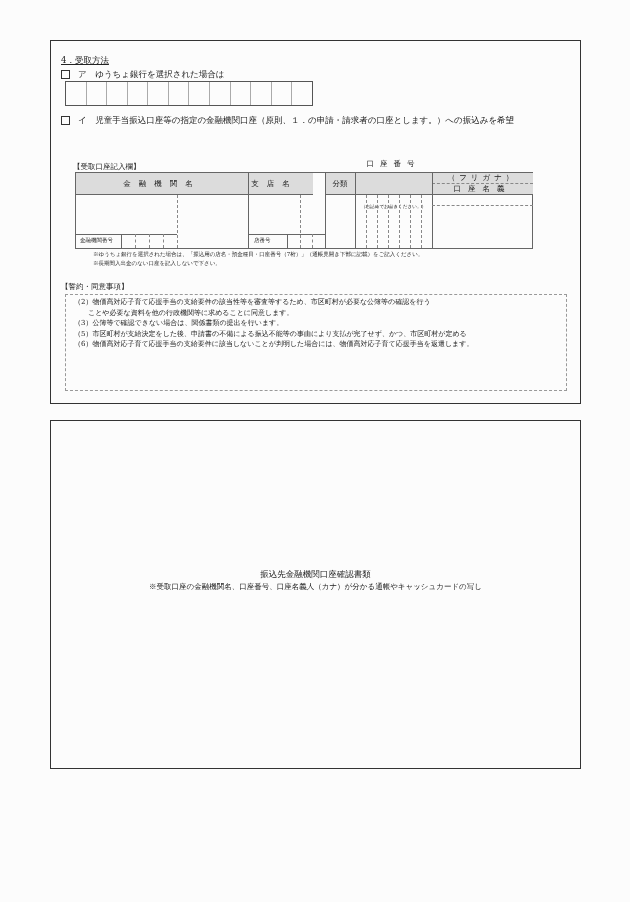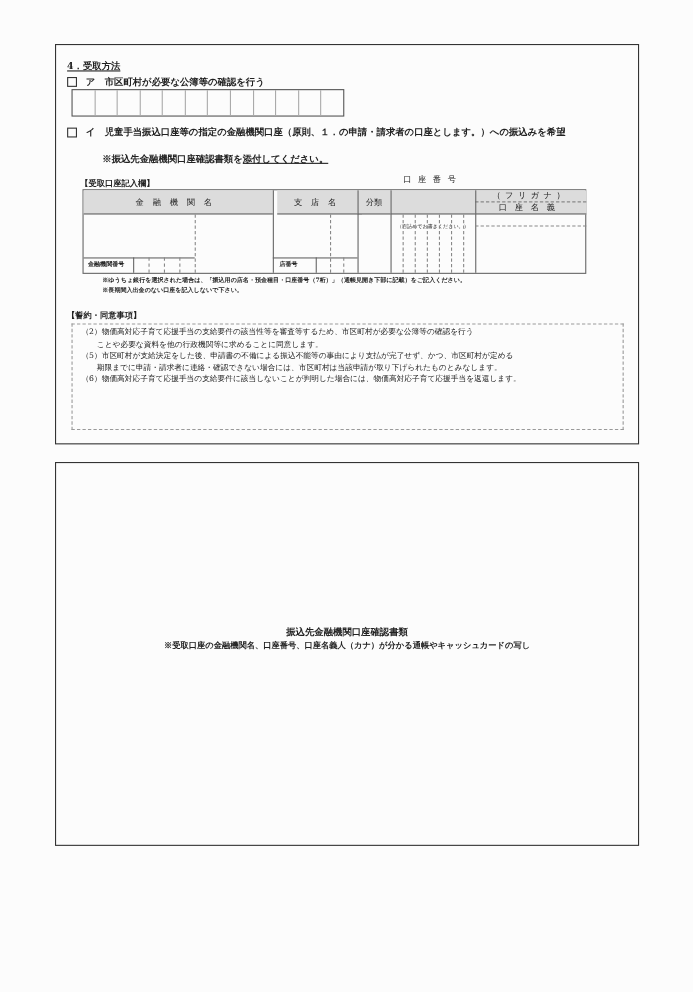--- a/index.html
+++ b/index.html
@@ -2,21 +2,21 @@
 <html><head>
 <meta charset="utf-8">
 <style>
   html, body { margin: 0; padding: 0; }
   body {
     width: 630px; height: 902px; background: #fcfcfc; position: relative;
     font-family: "DejaVu Serif", "Liberation Serif", serif; color: #222;
     overflow: hidden;
   }
   .box { position: absolute; border: 1.5px solid #333; box-sizing: border-box; background: #fcfcfc; }
-  .abs { position: absolute; white-space: nowrap; font-weight: bold; }
+  .abs { position: absolute; white-space: nowrap; }
   .t9 { font-size: 8.5px; }
   .t8 { font-size: 7.5px; }
   .t6 { font-size: 5.5px; }
   .t5 { font-size: 4.6px; }
   .underline { text-decoration: underline; }
   .checkbox { display: inline-block; width: 7px; height: 7px; border: 1px solid #333; vertical-align: middle; margin-right: 8px; }
 
   
   .mynum { position: absolute; left: 14px; top: 40px; width: 248px; height: 25px; border: 1px solid #555; box-sizing: border-box; display: flex; }
   .mynum .lbl { width: 102px; border-right: 1px solid #555; display: flex; align-items: center; justify-content: center; font-size: 8px; }
@@ -34,21 +34,21 @@
   .agree { position: absolute; left: 14px; top: 253px; width: 502px; height: 97px; border: 1px dashed #999; box-sizing: border-box; padding: 2px 8px; }
   .agree div { font-size: 7px; line-height: 10.5px; white-space: nowrap; }
 </style>
 </head>
 <body>
 
 <div class="box" style="left:50px; top:40px; width:531px; height:364px;">
   <div class="abs t9 underline" style="left:10px; top:14px;">4．受取方法</div>
 
   <div class="abs t9" style="left:10px; top:28px;">
-    <span class="checkbox"></span><span>ア　市区町村が必要な公簿等の確認を行う</span>
+    <span class="checkbox"></span><span>ア　ゆうちょ銀行を選択された場合は</span>
   </div>
 
   <div class="mynum">
     <div class="cell"></div>
     <div class="cell"></div>
     <div class="cell"></div>
     <div class="cell"></div>
     <div class="cell"></div>
     <div class="cell"></div>
     <div class="cell"></div>
@@ -56,29 +56,26 @@
     <div class="cell"></div>
     <div class="cell"></div>
     <div class="cell"></div>
     <div class="cell"></div>
   </div>
 
   <div class="abs t9" style="left:10px; top:74px;">
     <span class="checkbox"></span><span>イ　児童手当振込口座等の指定の金融機関口座（原則、１．の申請・請求者の口座とします。）への振込みを希望</span>
   </div>
 
-  <div class="abs t9" style="left:42px; top:98px;">
-    <span>※振込先金融機関口座確認書類を</span><span class="underline">添付してください。</span>
-  </div>
 
   <div class="abs t8" style="left:22px; top:121px;">【受取口座記入欄】</div>
 
   <div class="bank">
     <div class="hdr" style="left:0; width:172px;font-family:Liberation Serif, serif;">金融機関名</div>
-    <div class="hdr" style="left:176px; width:77px;text-align:right;">支店名</div>
+    <div class="hdr" style="left:160px; width:77px;text-align:right;">支店名</div>
     <div class="hdr" style="left:249px; width:30px; letter-spacing:0;">分類</div>
     <div class="hdr" style="left:279px; width:77px; flex-direction:column; letter-spacing:0;gap:35px;">
       <span style="letter-spacing:6px; font-size:7.5px;">口座番号</span>
       <span class="t5">（右詰めでお書きください。）</span>
     </div>
     <div class="hdr" style="left:356px; width:101px; flex-direction:column; letter-spacing:0; padding:0;">
       <span style="letter-spacing:4px; height:10px; line-height:10px; width:100%; text-align:center; border-bottom:1px dashed #888;">（フリガナ）</span>
       <span style="letter-spacing:7px; height:10px; line-height:10px;">口座名義</span>
     </div>
 
@@ -119,22 +116,22 @@
   </div>
 
   <div class="abs t6" style="left:42px; top:210px;">※ゆうちょ銀行を選択された場合は、「振込用の店名・預金種目・口座番号（7桁）」（通帳見開き下部に記載）をご記入ください。</div>
   <div class="abs t6" style="left:42px; top:219px;">※長期間入出金のない口座を記入しないで下さい。</div>
 
   <div class="abs t8" style="left:10px; top:241px;">【誓約・同意事項】</div>
 
   <div class="agree">
     <div>（2）物価高対応子育て応援手当の支給要件の該当性等を審査等するため、市区町村が必要な公簿等の確認を行う</div>
     <div>　　ことや必要な資料を他の行政機関等に求めることに同意します。</div>
+    <div>（3）公簿等で確認できない場合は、関係書類の提出を行います。</div>
     <div>（5）市区町村が支給決定をした後、申請書の不備による振込不能等の事由により支払が完了せず、かつ、市区町村が定める</div>
-    <div>　　期限までに申請・請求者に連絡・確認できない場合には、市区町村は当該申請が取り下げられたものとみなします。</div>
     <div>（6）物価高対応子育て応援手当の支給要件に該当しないことが判明した場合には、物価高対応子育て応援手当を返還します。</div>
   </div>
 </div>
 
 <div class="box" style="left:50px; top:420px; width:531px; height:349px;">
   <div class="abs" style="left:0; width:100%; text-align:center; top:161px; font-size:7.5px;">※受取口座の金融機関名、口座番号、口座名義人（カナ）が分かる通帳やキャッシュカードの写し</div>
   <div class="abs" style="left:0; width:100%; text-align:center; top:148px; font-size:8.5px;">振込先金融機関口座確認書類</div>
 </div>
 
 </body></html>

